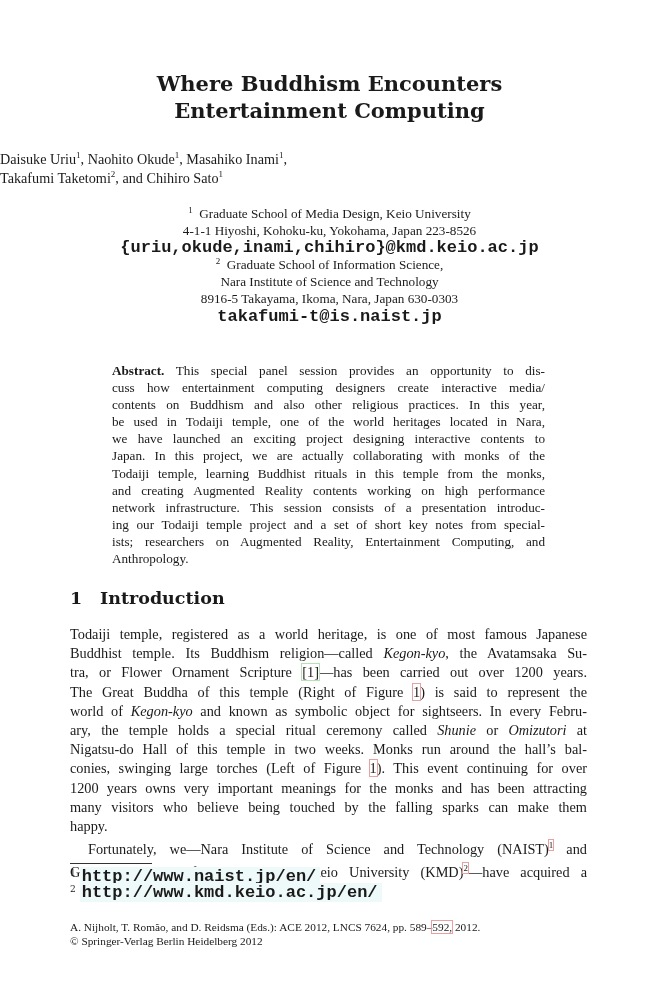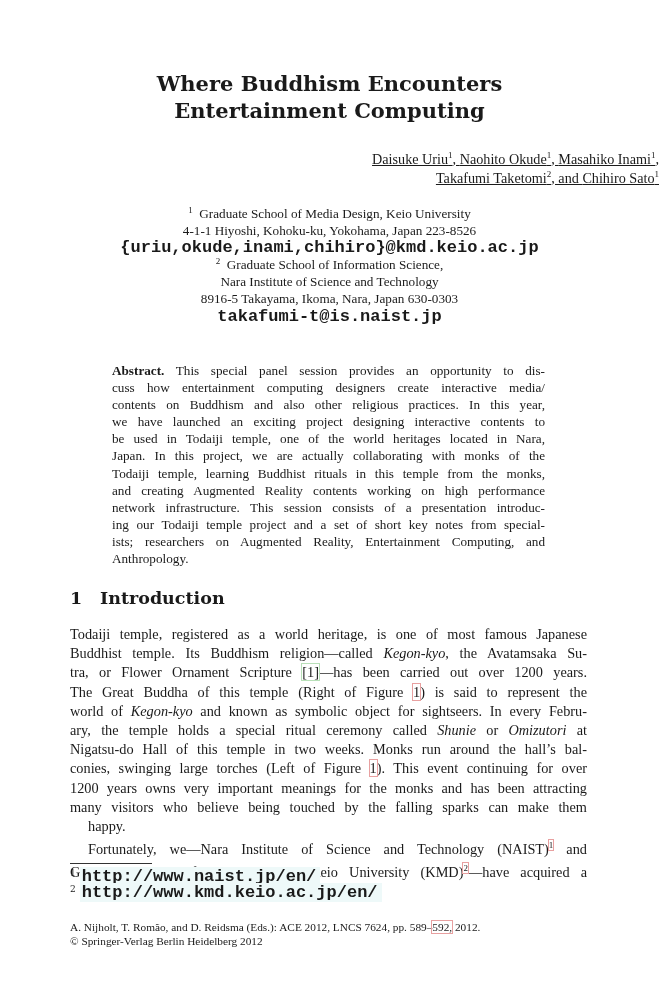--- a/index.html
+++ b/index.html
@@ -10,23 +10,22 @@
     }
     .page { position: absolute; left: 0; top: 0; width: 541px; height: 1000px; }
     .title {
       position: absolute; left: 0; width: 659px; top: 70px;
       text-align: center; font-weight: bold; font-size: 21px; line-height: 27px;
       font-family: "DejaVu Serif", serif;
     }
     .title div { white-space: nowrap; }
     .authors {
       position: absolute; left: 0; width: 659px; top: 150px;
-      text-align: right; font-size: 14.2px; line-height: 19px;
+      text-align: left; font-size: 14.2px; line-height: 19px;
       font-family: "Liberation Serif", serif;
-      text-decoration: underline;
     }
     .authors sup, .affil sup, .footnotes sup { font-size: 9px; line-height: 0; }
     .affil {
       position: absolute; left: 0; width: 659px; top: 205px;
       text-align: center; font-size: 13.2px; line-height: 17.1px;
       font-family: "Liberation Serif", serif;
     }
     .mono { font-family: "Liberation Mono", "DejaVu Sans Mono", monospace; font-size: 17px; font-weight: bold; }
     .abstract {
       position: absolute; left: 112px; width: 433px; top: 362px;
@@ -40,21 +39,21 @@
       position: absolute; left: 70px; top: 588px;
       font-size: 17.5px; font-weight: bold; font-family: "DejaVu Serif", serif;
     }
     .section-heading .num { display: inline-block; width: 30px; }
     .body {
       position: absolute; left: 70px; width: 517px; top: 625px;
       font-size: 14.3px; line-height: 19.2px;
       font-family: "Liberation Serif", serif;
     }
     .body .line { display: block; text-align: justify; text-align-last: justify; white-space: nowrap; }
-    .body .line.last { text-align-last: left; margin-left: 18px; }
+    .body .line.last { text-align-last: left; }
     .body .line.indent { padding-left: 18px; }
     .cite-green { outline: 1px solid #b8e0b8; outline-offset: 0; }
     .cite-red { outline: 1px solid #e8a0a0; outline-offset: 0; }
     .rule {
       position: absolute; left: 70px; top: 863px; width: 82px; height: 0;
       border-top: 1px solid #333;
     }
     .footnotes {
       position: absolute; left: 70px; top: 869px;
       font-size: 12.4px; line-height: 16px;
@@ -92,22 +91,22 @@
     <div><sup>2</sup>&nbsp; <span>Graduate School of Information Science,</span></div>
     <div>Nara Institute of Science and Technology</div>
     <div>8916-5 Takayama, Ikoma, Nara, Japan 630-0303</div>
     <div class="mono">takafumi-t@is.naist.jp</div>
   </div>
 
   <div class="abstract">
     <span class="line"><b>Abstract.</b><span> This special panel session provides an opportunity to dis-</span></span>
     <span class="line">cuss how entertainment computing designers create interactive media/</span>
     <span class="line">contents on Buddhism and also other religious practices. In this year,</span>
+    <span class="line">be used in Todaiji temple, one of the world heritages located in Nara,</span>
     <span class="line">we have launched an exciting project designing interactive contents to</span>
-    <span class="line">be used in Todaiji temple, one of the world heritages located in Nara,</span>
     <span class="line">Japan. In this project, we are actually collaborating with monks of the</span>
     <span class="line">Todaiji temple, learning Buddhist rituals in this temple from the monks,</span>
     <span class="line">and creating Augmented Reality contents working on high performance</span>
     <span class="line">network infrastructure. This session consists of a presentation introduc-</span>
     <span class="line">ing our Todaiji temple project and a set of short key notes from special-</span>
     <span class="line">ists; researchers on Augmented Reality, Entertainment Computing, and</span>
     <span class="line last">Anthropology.</span>
   </div>
 
   <div class="section-heading">

